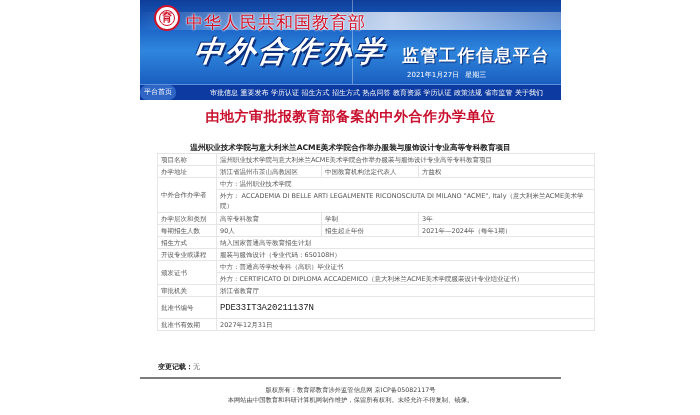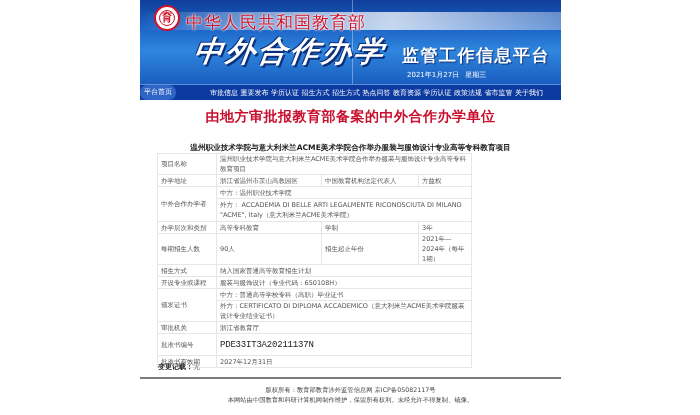--- a/index.html
+++ b/index.html
@@ -36,21 +36,21 @@
     font-size: 7px; color: #fff; border-top: 1px solid #5e8fdb; }
   .nav .home { width: 36px; height: 15px; line-height: 15px; text-align: center; background: #2f66c6; border-radius: 7px; }
   .nav .items { display: flex; margin-left: 34px; }
   .nav .items span { margin-right: 2.5px; cursor: pointer; }
 
   
   .page-title { text-align: center; margin-top: 8px; font-size: 14px; font-weight: bold; color: #c8102e; letter-spacing: 0.5px; }
   .project-title { text-align: center; margin-top: 17px; font-size: 7.6px; font-weight: bold; color: #222; }
 
   
-  table.info { position: absolute; left: 17px; top: 153px; width: 315px; border-collapse: collapse; font-size: 6.5px; color: #555; border-radius: 26px; }
+  table.info { position: absolute; left: 17px; top: 153px; width: 438px; border-collapse: collapse; font-size: 6.5px; color: #555; border-radius: 26px; }
   table.info td { border: 1px solid #e6e6e6; padding: 0 3px; height: 11px; line-height: 10px; vertical-align: middle; }
   table.info td.lbl { width: 52px; color: #555; }
   table.info td.c2 { width: 98px; }
   table.info td.c3 { width: 90px; }
   table.info td.multi { height: 22px; }
   table.info td.tall { height: 21px; }
   table.info .serial { font-family: Liberation Mono, monospace; font-size: 9px; color: #222; letter-spacing: -0.2px; }
 
   .change { position: absolute; left: 18px; top: 362px; font-size: 7px; color: #333; }
   .change b { color: #222; }

